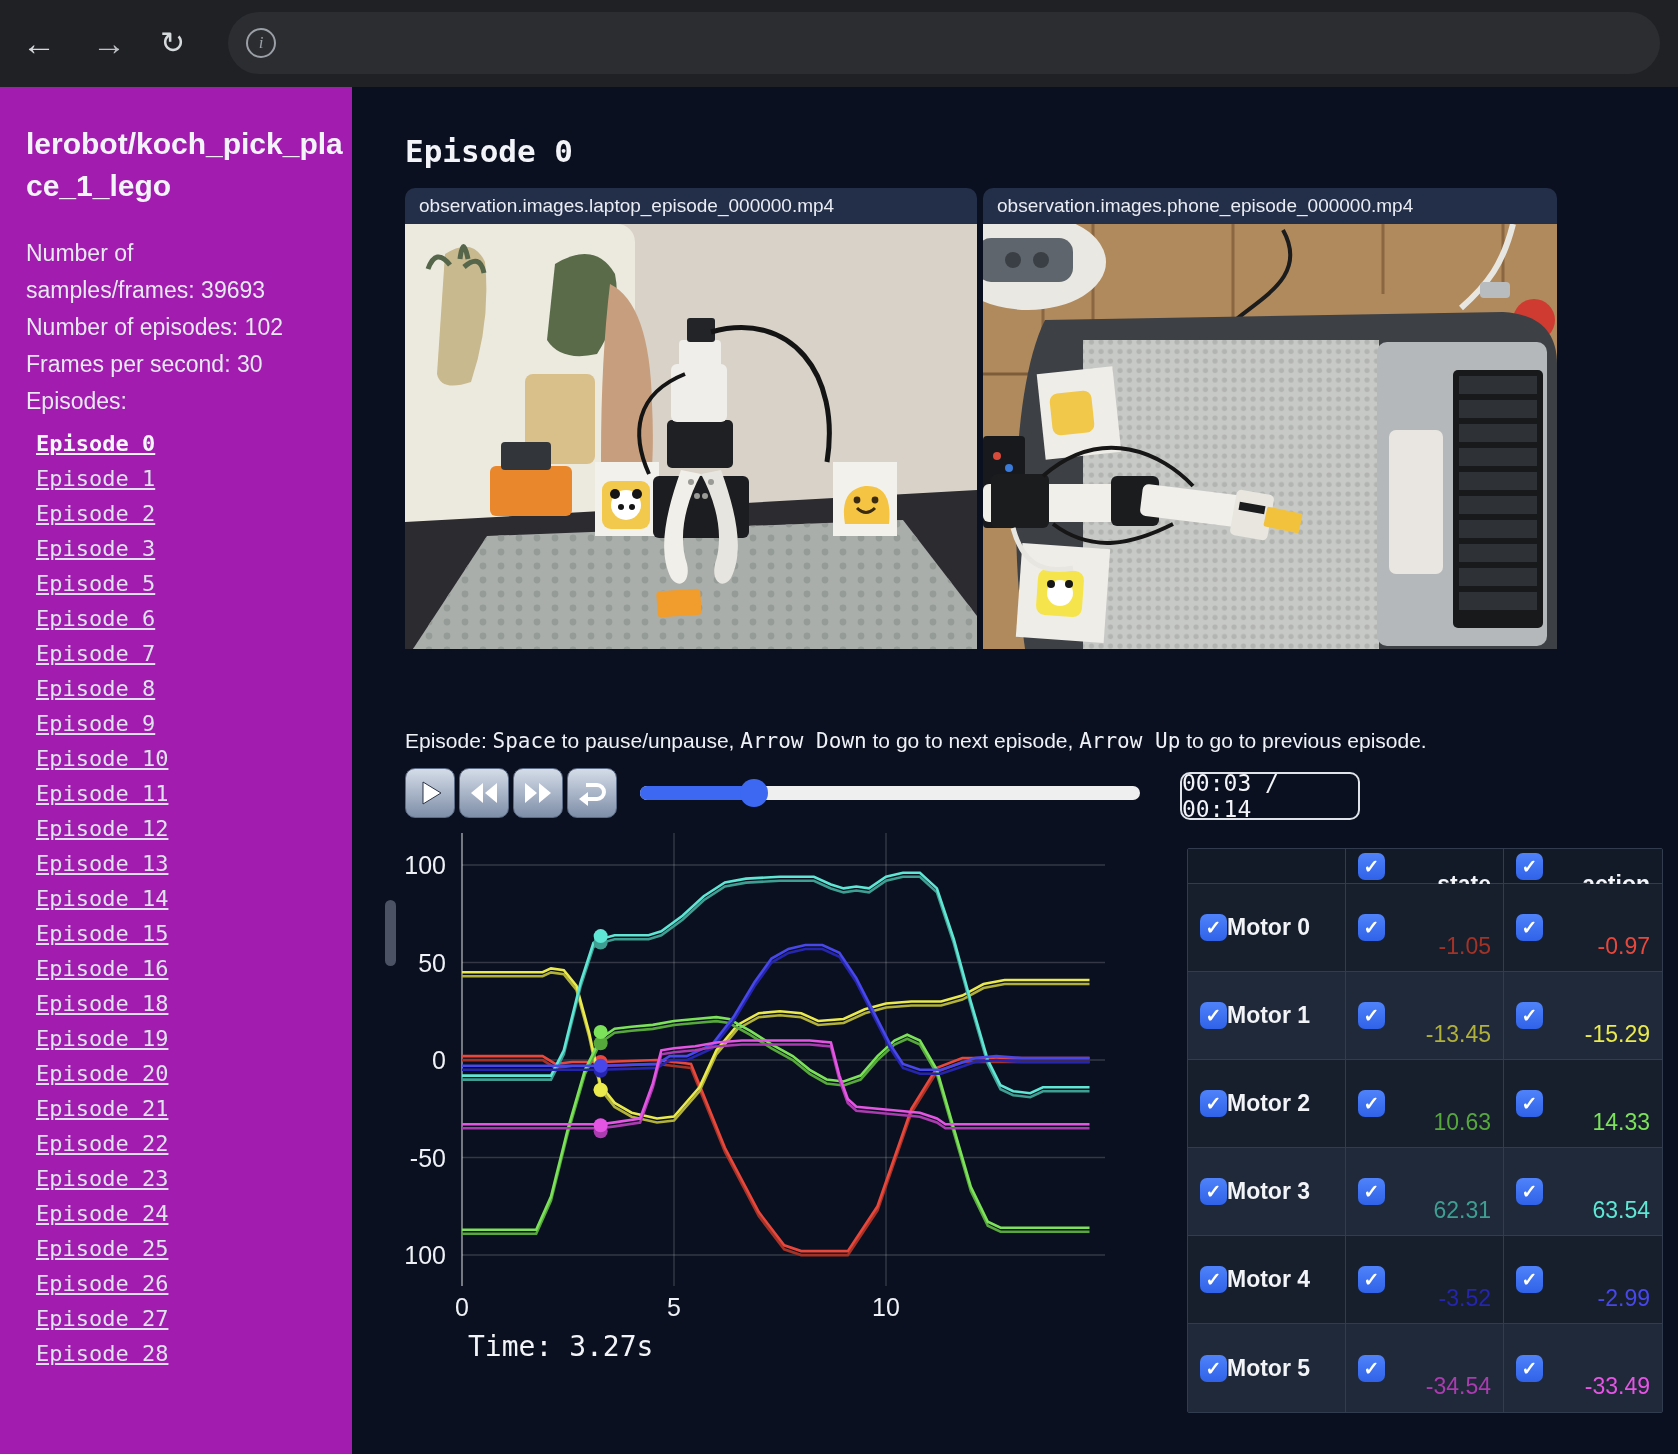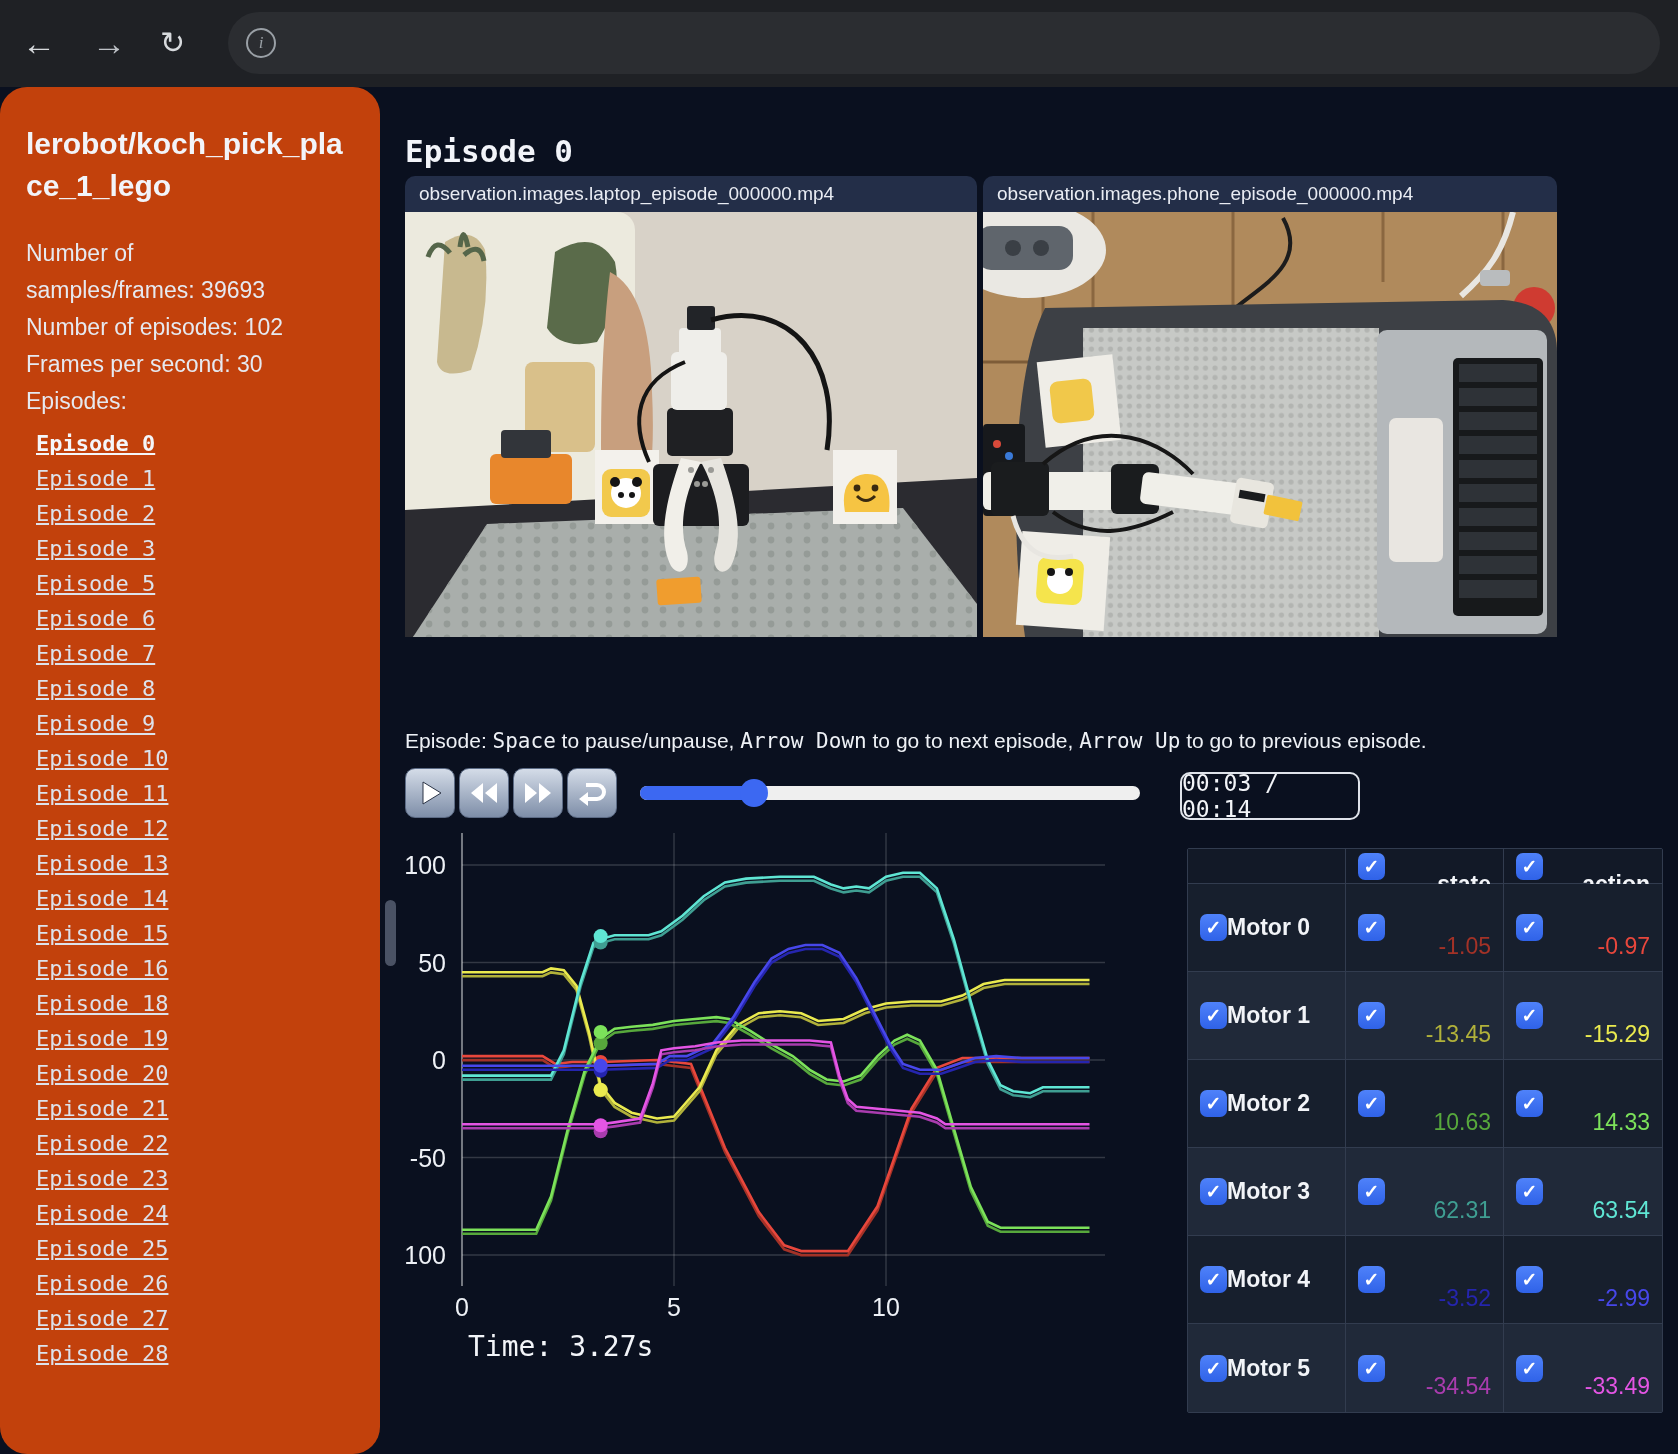--- a/index.html
+++ b/index.html
@@ -12,34 +12,34 @@
   .nav-ico{position:absolute;top:18px;font-size:34px;color:#d7dadd;line-height:50px;cursor:pointer;}
   .url-pill{position:absolute;left:228px;top:12px;width:1432px;height:62px;border-radius:31px;
             background:#2b2d31;display:flex;align-items:center;}
   .info-ico{width:26px;height:26px;border:2px solid #9aa0a6;border-radius:50%;color:#9aa0a6;
             font-size:17px;display:flex;align-items:center;justify-content:center;
             margin-left:18px;font-family:"Liberation Serif",serif;font-style:italic;}
   .url-text{margin-left:20px;font-size:24px;color:#9aa0a6;white-space:nowrap;}
   .url-text b{color:#e8eaed;font-weight:600;}
 
   
-  .sidebar{position:absolute;left:0;top:87px;width:380px;height:1367px;background:#c2410c;
-           color:#e8ebf2;overflow:hidden;border-radius:27px;}
+  .sidebar{position:absolute;left:0;top:87px;width:352px;height:1367px;background:#a21caf;
+           color:#e8ebf2;overflow:hidden;}
   .sb-title{margin:36px 0 0 26px;width:322px;font-size:30px;font-weight:bold;line-height:42px;
             word-break:break-all;color:#f2f4f9;}
   .sb-stats{margin:28px 8px 0 26px;width:258px;font-size:23px;line-height:37px;color:#e6e9f0;}
   .ep-list{margin:6px 0 0 36px;}
   .ep{display:block;font-family:"DejaVu Sans Mono",monospace;font-size:22px;line-height:35px;
       color:#dde2eb;text-decoration:underline;cursor:pointer;white-space:nowrap;}
   .ep.active{font-weight:bold;color:#f4f6fa;}
 
   
   .main-title{position:absolute;left:405px;top:112px;font-size:31px;font-weight:bold;color:#f2f4f9;}
 
-  .vpanel{position:absolute;top:176px;border-radius:10px 10px 0 0;overflow:hidden;}
+  .vpanel{position:absolute;top:188px;border-radius:10px 10px 0 0;overflow:hidden;}
   .vhead{height:36px;background:#232e48;color:#e9ecf3;font-size:19px;line-height:36px;
          padding-left:14px;white-space:nowrap;overflow:hidden;}
   .vbody{height:425px;background:#1a1d24;}
   .vbody svg{display:block;}
 
   .hotkeys{position:absolute;left:405px;top:708px;font-size:21px;color:#eef1f6;}
   .hotkeys .mono{font-size:21px;}
 
   .pbtn{position:absolute;top:768px;width:48px;height:48px;border-radius:10px;cursor:pointer;
         background:linear-gradient(#d4dce8,#7e8ea8);border:1px solid #5c6b85;

